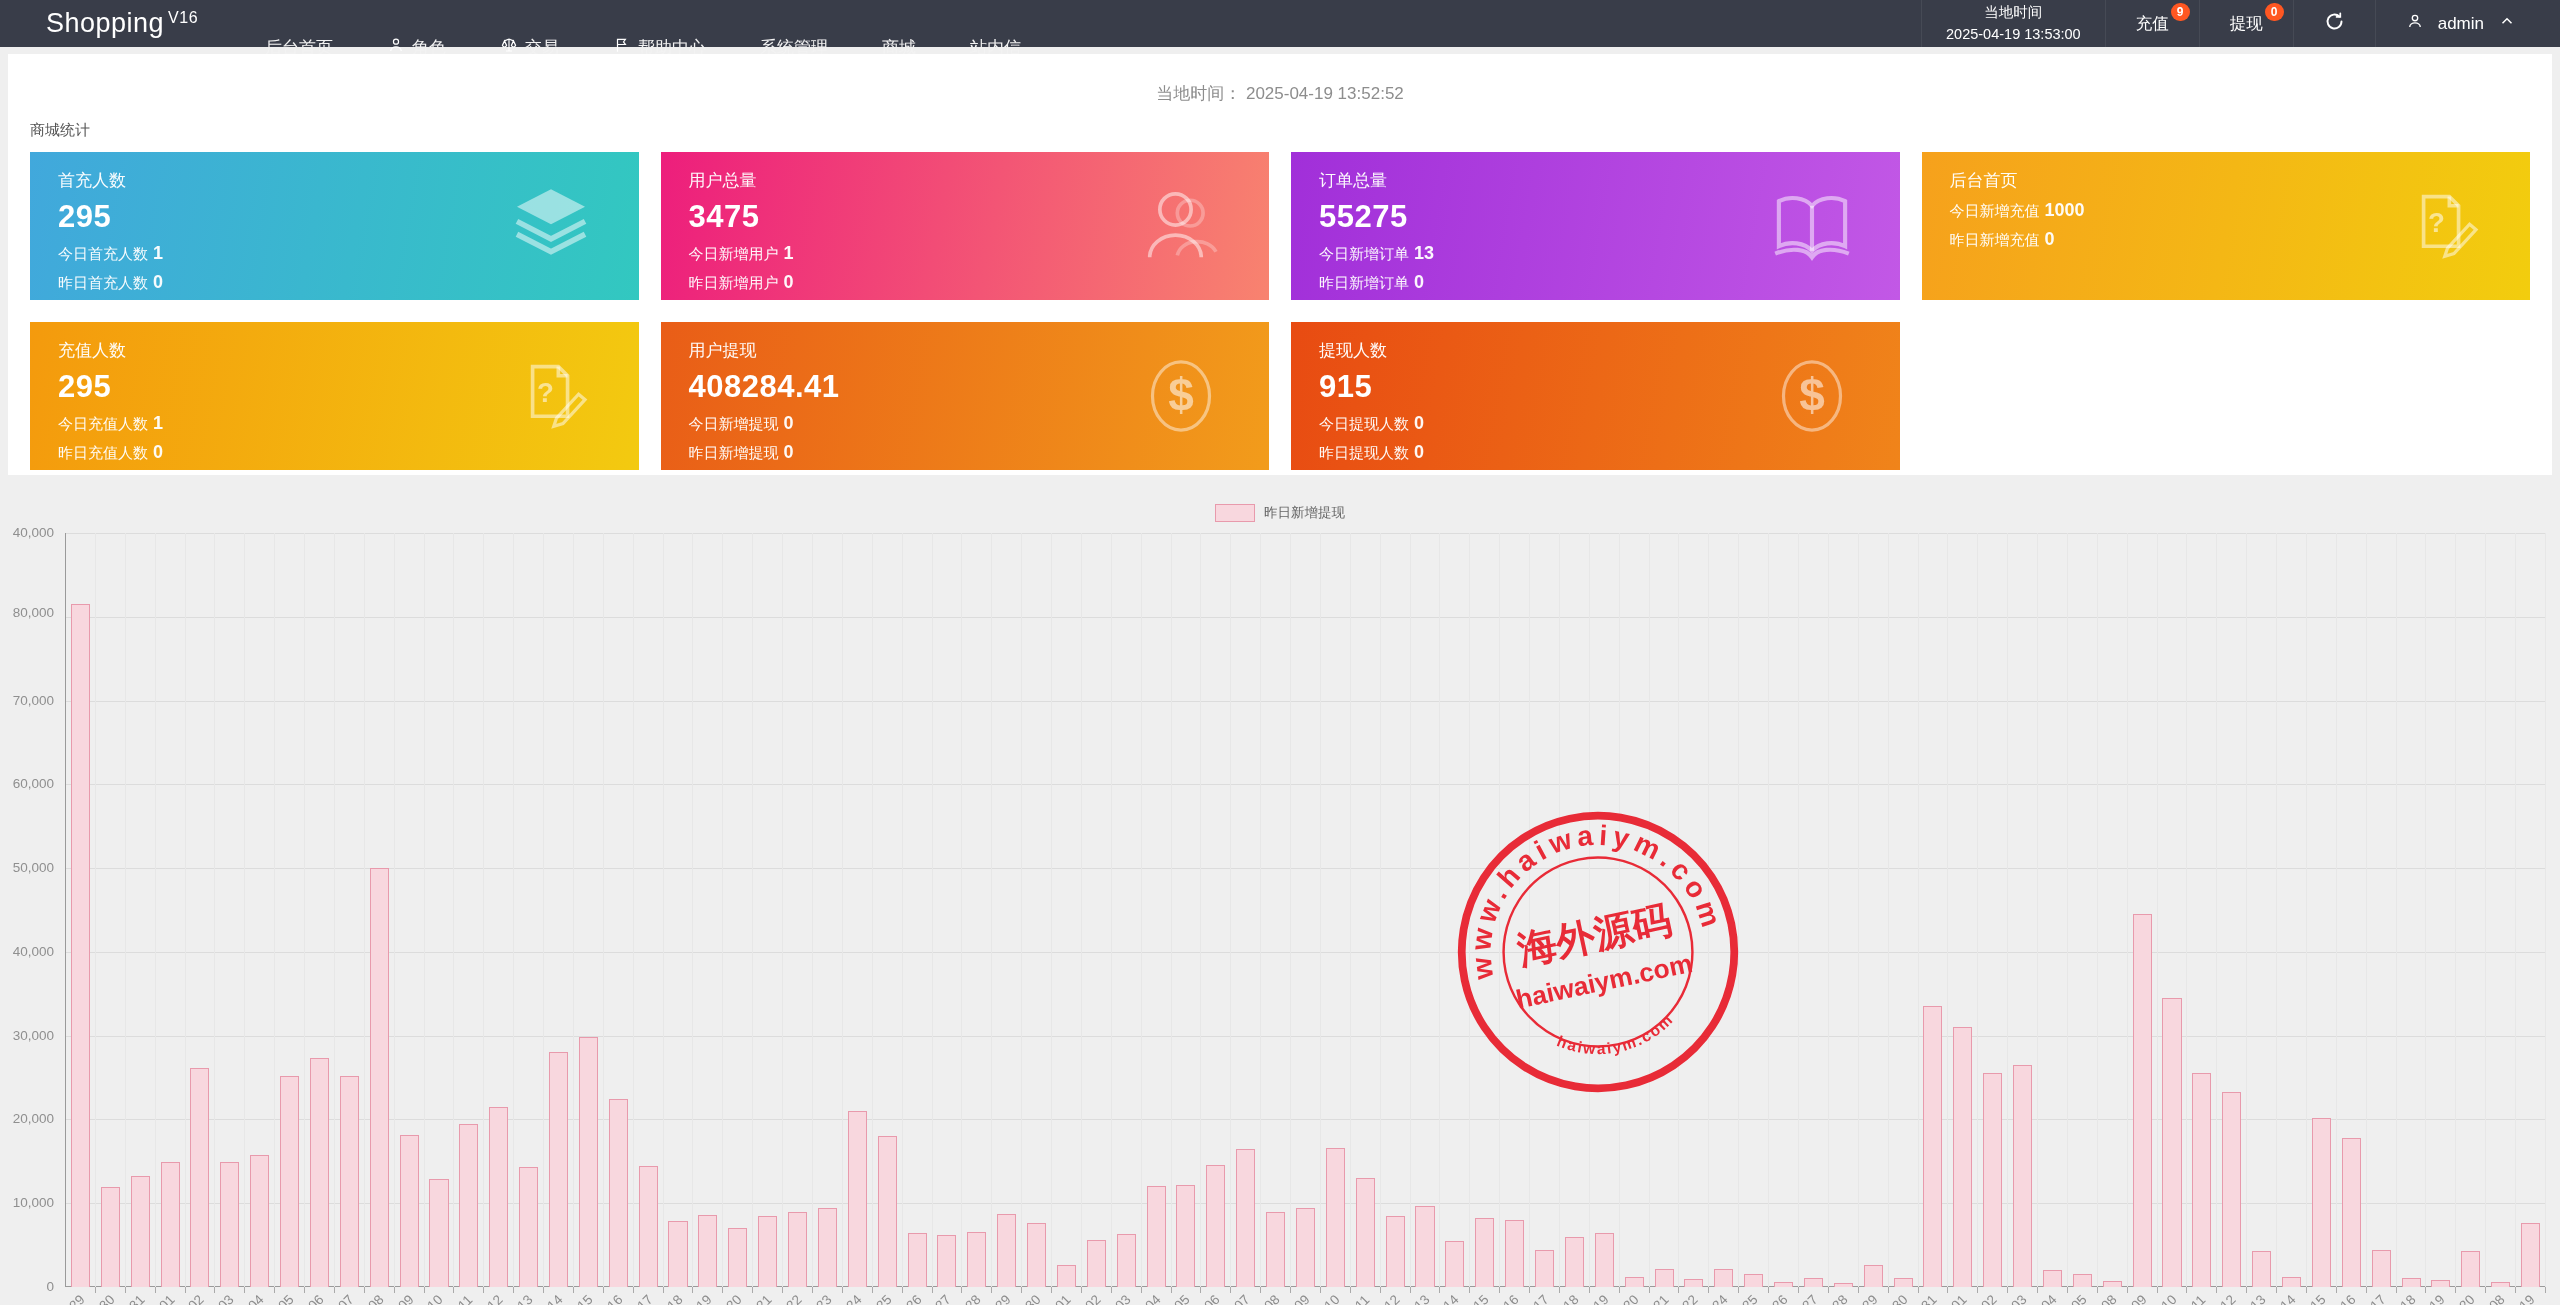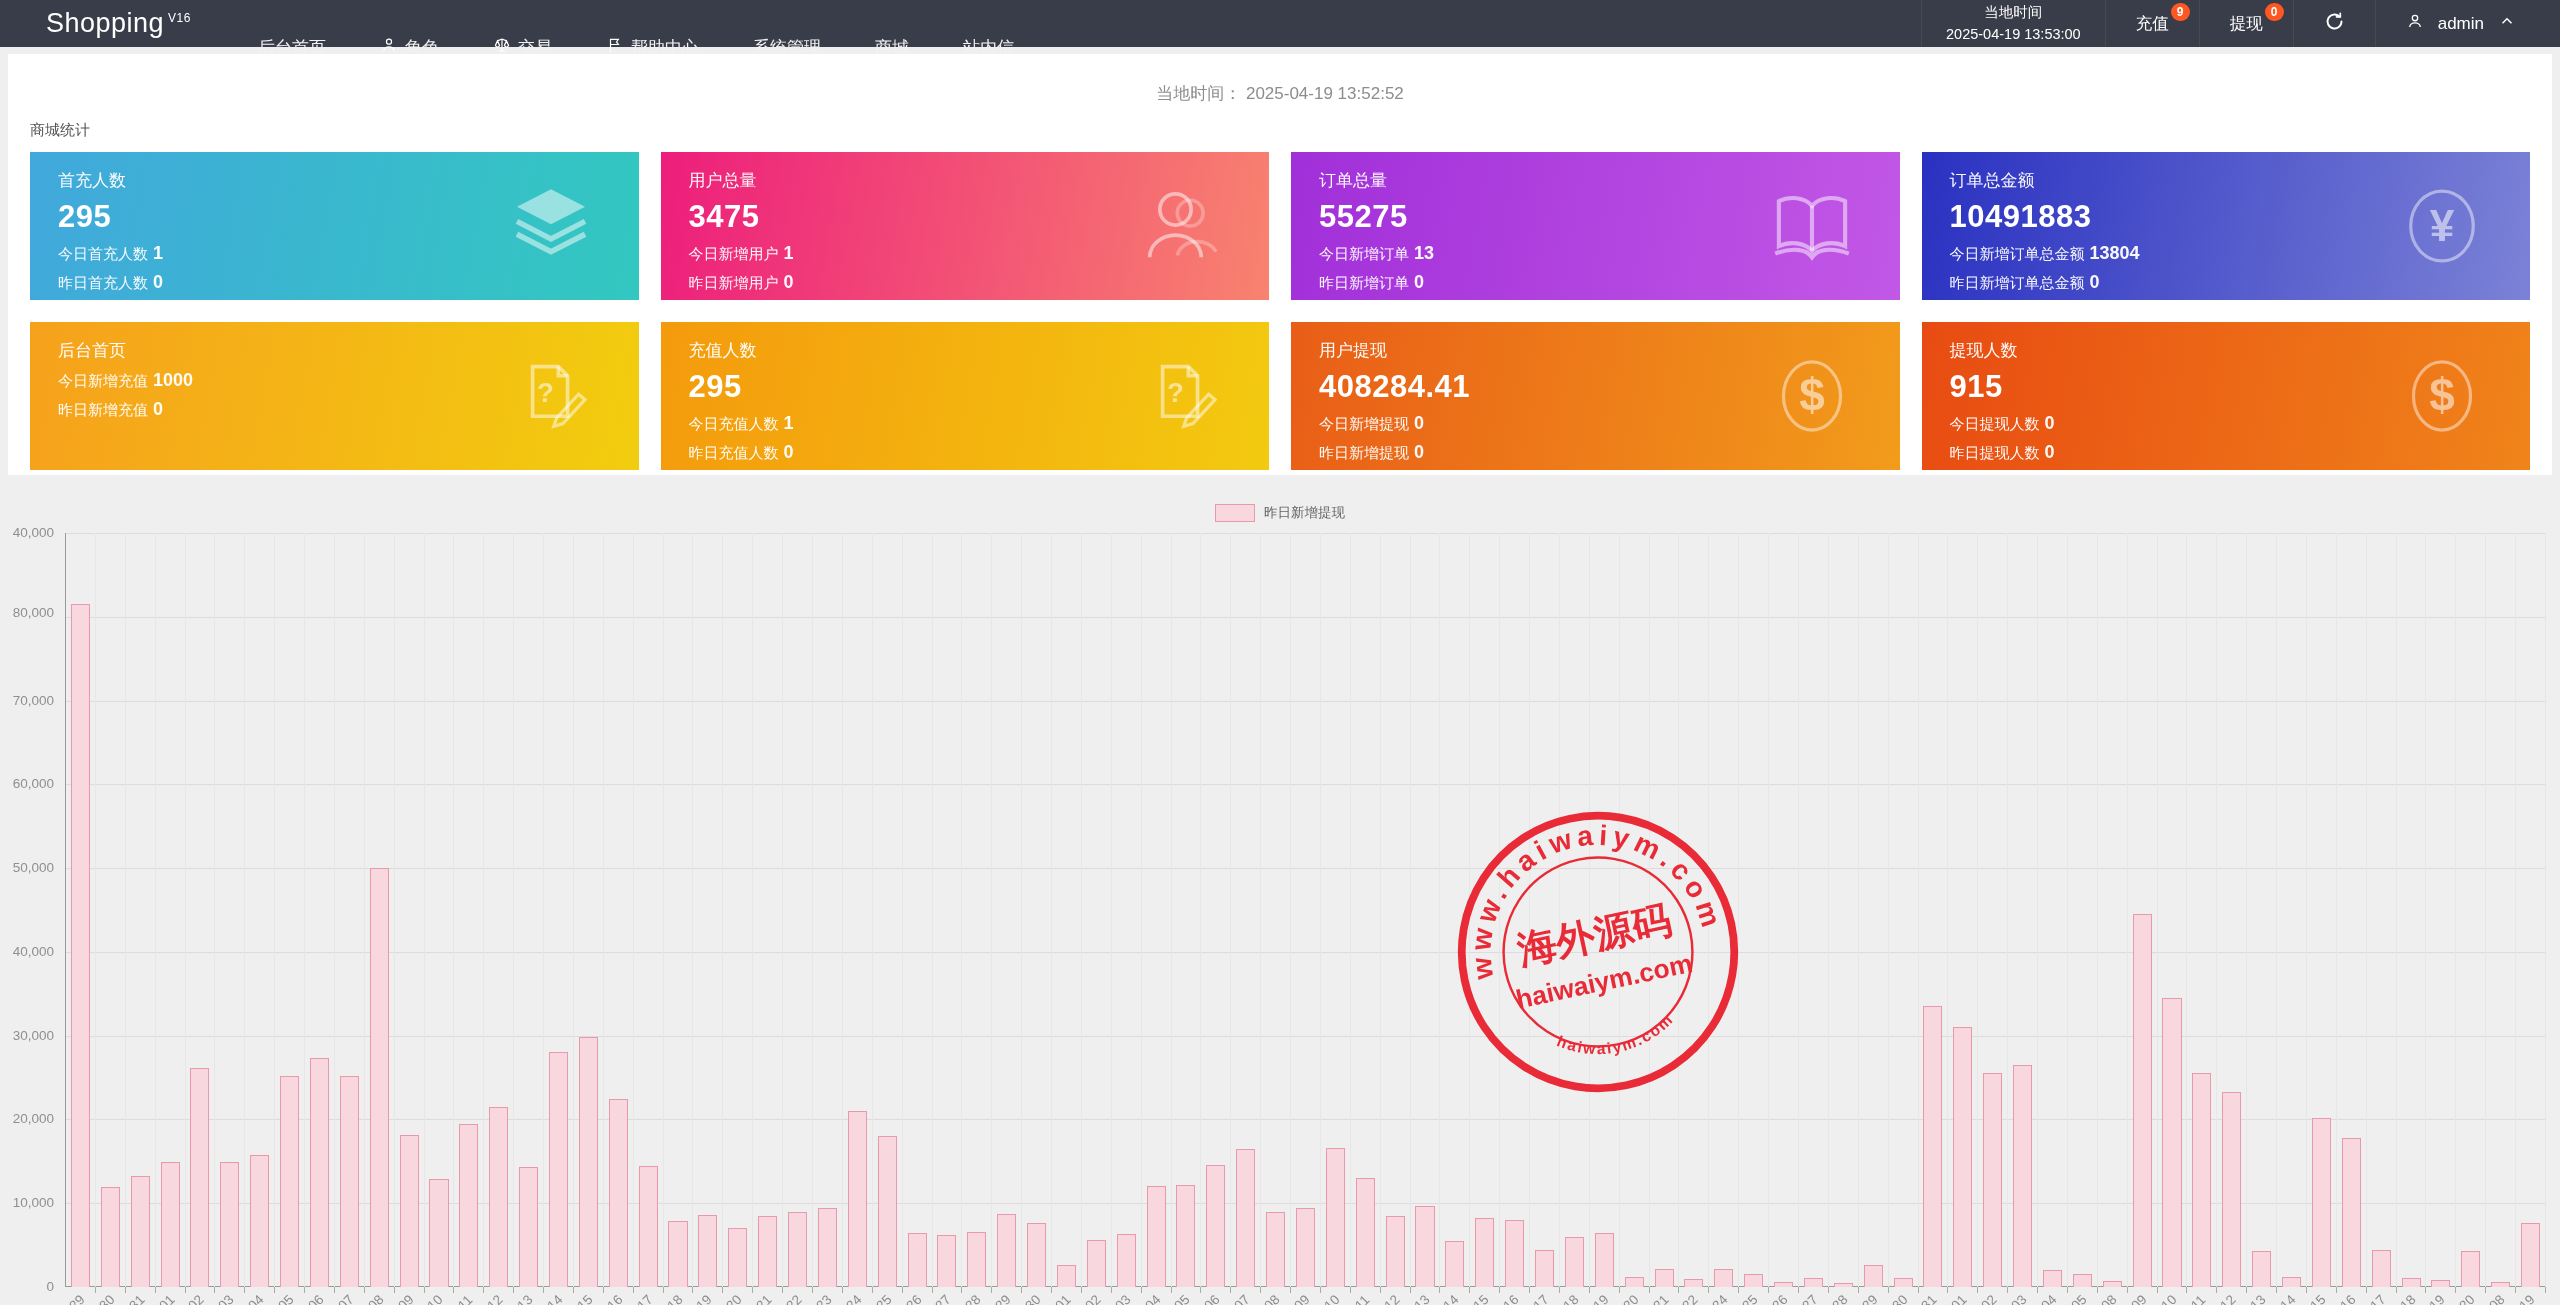--- a/index.html
+++ b/index.html
@@ -4,21 +4,21 @@
 <style>
   html,body{margin:0;padding:0;}
   body{
     width:2560px;height:1305px;overflow:hidden;position:relative;
     background:#efefef;
     font-family:"Liberation Sans","DejaVu Sans",sans-serif;
   }
   
   .navbar{position:absolute;top:0;left:0;width:2560px;height:47px;background:#393d49;color:#fff;display:flex;align-items:stretch;}
   .logo{display:flex;align-items:center;padding:0 40px 0 46px;font-size:27px;color:#fff;letter-spacing:.5px;cursor:pointer;}
-  .logo sup{font-size:12px;margin-left:4px;transform:translateY(-6px);}
+  .logo sup{font-size:16px;margin-left:4px;transform:translateY(-6px);}
   .nav-items{display:flex;align-items:stretch;}
   .nav-item{display:flex;align-items:center;gap:7px;padding:0 27px;font-size:17px;color:#f2f2f2;cursor:pointer;margin-top:47px;}
   .nav-item.active{background:#009688;}
   .nav-item svg{width:18px;height:18px;stroke:#fff;fill:none;stroke-width:1.6;}
   .nav-right{margin-left:auto;display:flex;align-items:stretch;}
   .time-block{display:flex;flex-direction:column;justify-content:center;text-align:center;font-size:14.5px;line-height:1.5;padding:0 24px;border-left:1px solid rgba(255,255,255,.07);border-right:1px solid rgba(255,255,255,.07);}
   .nav-btn{position:relative;display:flex;align-items:center;padding:0 30px;font-size:16.5px;cursor:pointer;border-right:1px solid rgba(255,255,255,.07);}
   .badge{position:absolute;top:3px;right:9px;background:#ff5722;color:#fff;border-radius:9px;min-width:9px;height:18px;line-height:18px;font-size:12px;text-align:center;padding:0 5px;font-weight:bold;}
   .refresh-btn svg{width:21px;height:21px;}
   .user-menu{display:flex;align-items:center;gap:14px;padding:0 44px 0 30px;font-size:17px;cursor:pointer;justify-content:center;}
@@ -162,30 +162,20 @@
       </div>
       <div class="card" style="background: linear-gradient(100deg, rgb(161, 47, 217), rgb(194, 88, 230));">
         <div class="card-title">订单总量</div>
         <div class="card-value">55275</div>
         <div class="card-line">今日新增订单<b>13</b></div>
         <div class="card-line">昨日新增订单<b>0</b></div>
         <span class="card-icon"><svg viewBox="0 0 100 100" fill="none" stroke="rgba(255,255,255,.5)" stroke-width="4.5">
             <path d="M50 28 C42 19 26 17 14 23 L14 72 C26 66 42 68 50 77 C58 68 74 66 86 72 L86 23 C74 17 58 19 50 28 Z"></path>
             <path d="M50 28 V77"></path>
             <path d="M10 80 C28 73 44 75 50 84 C56 75 72 73 90 80"></path>
-          </svg></span>
-      </div>
-      <div class="card" style="background: linear-gradient(100deg, rgb(42, 49, 193), rgb(123, 130, 214));">
-        <div class="card-title">订单总金额</div>
-        <div class="card-value">10491883</div>
-        <div class="card-line">今日新增订单总金额<b>13804</b></div>
-        <div class="card-line">昨日新增订单总金额<b>0</b></div>
-        <span class="card-icon"><svg viewBox="0 0 100 100">
-            <ellipse cx="50" cy="50" rx="34" ry="38" fill="none" stroke="rgba(255,255,255,.45)" stroke-width="3.5"></ellipse>
-            <text x="50" y="66" text-anchor="middle" fill="rgba(255,255,255,.55)" font-size="48" font-weight="bold" font-family="Liberation Sans, sans-serif">¥</text>
           </svg></span>
       </div>
       <div class="card" style="background: linear-gradient(100deg, rgb(246, 161, 28), rgb(242, 205, 14));">
         <div class="card-title">后台首页</div>
         <div class="card-line">今日新增充值<b>1000</b></div>
         <div class="card-line">昨日新增充值<b>0</b></div>
         <span class="card-icon"><svg viewBox="0 0 100 100" fill="none" stroke="rgba(255,255,255,.5)" stroke-width="4">
             <path d="M30 18 h28 l10 10 v44 h-38 z"></path>
             <path d="M58 18 v10 h10"></path>
             <text x="44" y="56" text-anchor="middle" fill="rgba(255,255,255,.55)" stroke="none" font-size="30" font-weight="bold" font-family="Liberation Sans, sans-serif">?</text>

